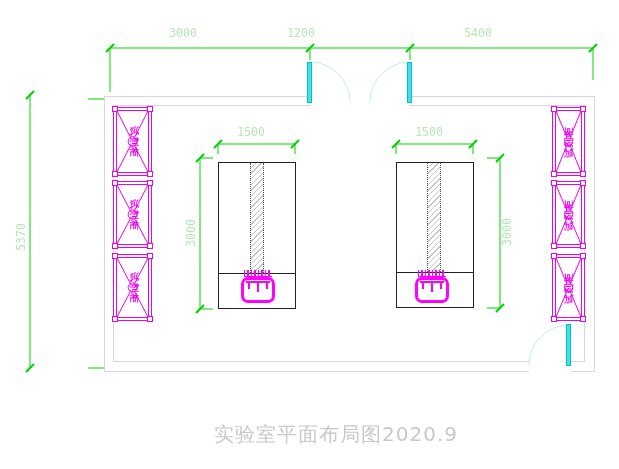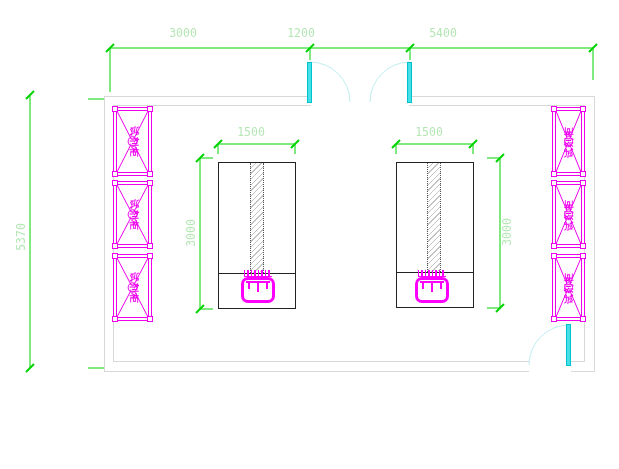--- a/index.html
+++ b/index.html
@@ -230,21 +230,22 @@
       <path d="M529,365 A40,40 0 0 1 569,325"></path>
     </g>
   </svg>
 
   <div class="door-leaf" style="left:307px;top:62px;height:41px"></div>
   <div class="door-leaf" style="left:407px;top:62px;height:41px"></div>
   <div class="door-leaf" style="left:566px;top:324px;height:42px"></div>
 
   <div class="dim-label" style="left:183px;top:33px">3000</div>
   <div class="dim-label" style="left:301px;top:33px">1200</div>
-  <div class="dim-label" style="left:443px;top:33px">5400</div>
+  <div class="dim-label" style="left:478px;top:33px">5400</div>
   <div class="dim-label rot" style="left:21px;top:237px">5370</div>
   <div class="dim-label" style="left:251px;top:132px">1500</div>
   <div class="dim-label rot" style="left:191px;top:233px">3000</div>
   <div class="dim-label" style="left:429px;top:132px">1500</div>
   <div class="dim-label rot" style="left:507px;top:232px">3000</div>
 
+  <div class="drawing-title">实验室平面布局图2020.9</div>
 
 </div>
 
 </body></html>

